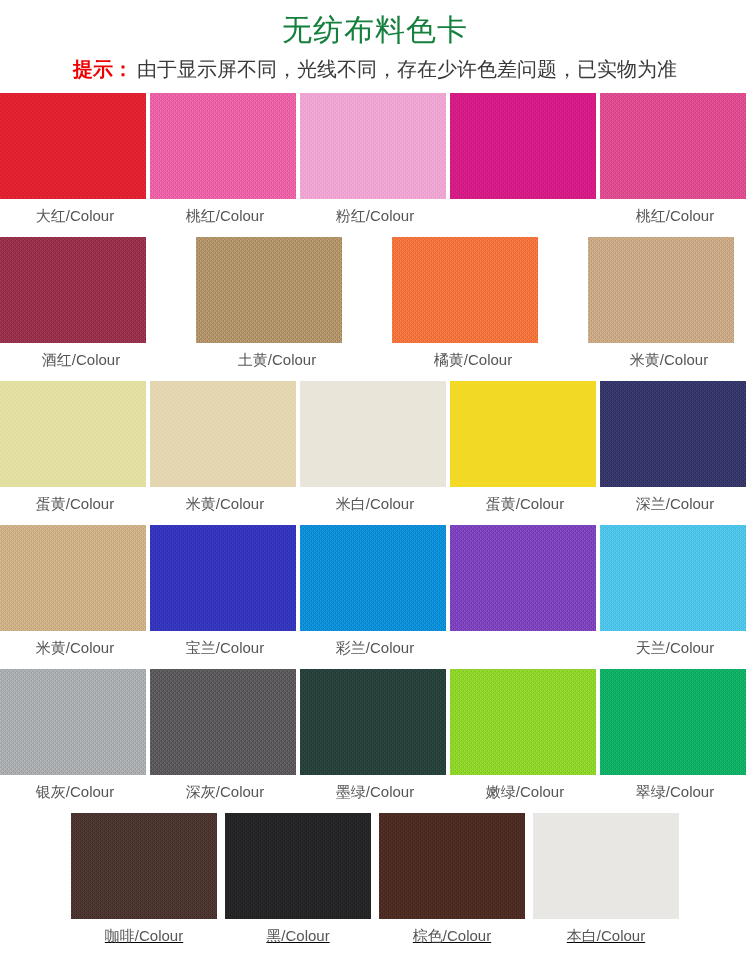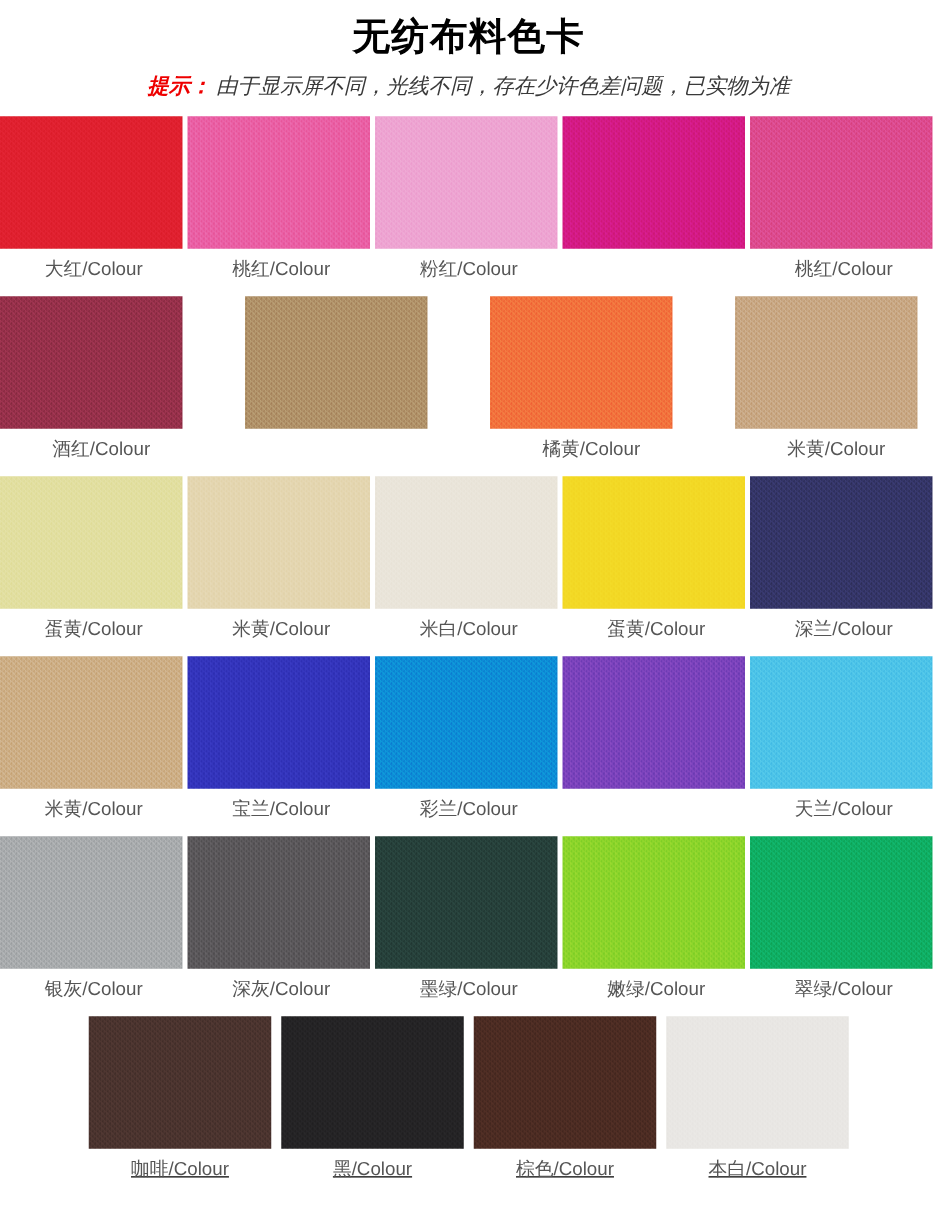--- a/index.html
+++ b/index.html
@@ -5,27 +5,26 @@
   html,body{margin:0;padding:0;}
   body{
     width:750px;height:980px;background:#ffffff;
     font-family:"Liberation Sans","DejaVu Sans",sans-serif;
     overflow:hidden;
   }
   .page{width:750px;height:980px;position:relative;}
 
   .header{padding-top:10px;text-align:center;}
   .title{
-    font-size:30px;font-weight:bold;color:#000000;
+    font-size:30px;font-weight:normal;color:#15803d;
     letter-spacing:1px;line-height:40px;
   }
   .subtitle{
-    margin-top:9px;font-size:17px;line-height:20px;color:#3a3a3a;
+    margin-top:9px;font-size:20px;line-height:20px;color:#3a3a3a;
     white-space:nowrap;
-    font-style:italic;
   }
   .subtitle .tip{color:#ee0000;font-weight:bold;margin-right:4px;}
 
   .grid{margin-top:14px;}
   .row{
     display:flex;justify-content:space-between;
     width:750px;margin-bottom:2px;
   }
   .row.last{justify-content:center;gap:8px;}
   .cell{width:162px;}
@@ -91,20 +90,21 @@
           <div class="label">桃红/Colour</div>
         </div>
       </div>
       <div class="row">
         <div class="cell">
           <div class="swatch" style="background: rgb(150, 48, 74);"></div>
           <div class="label">酒红/Colour</div>
         </div>
         <div class="cell">
           <div class="swatch" style="background: rgb(176, 145, 104);"></div>
+          <div class="label">土黄/Colour</div>
         </div>
         <div class="cell">
           <div class="swatch" style="background: rgb(242, 113, 60);"></div>
           <div class="label">橘黄/Colour</div>
         </div>
         <div class="cell">
           <div class="swatch" style="background: rgb(200, 167, 131);"></div>
           <div class="label">米黄/Colour</div>
         </div>
       </div>

